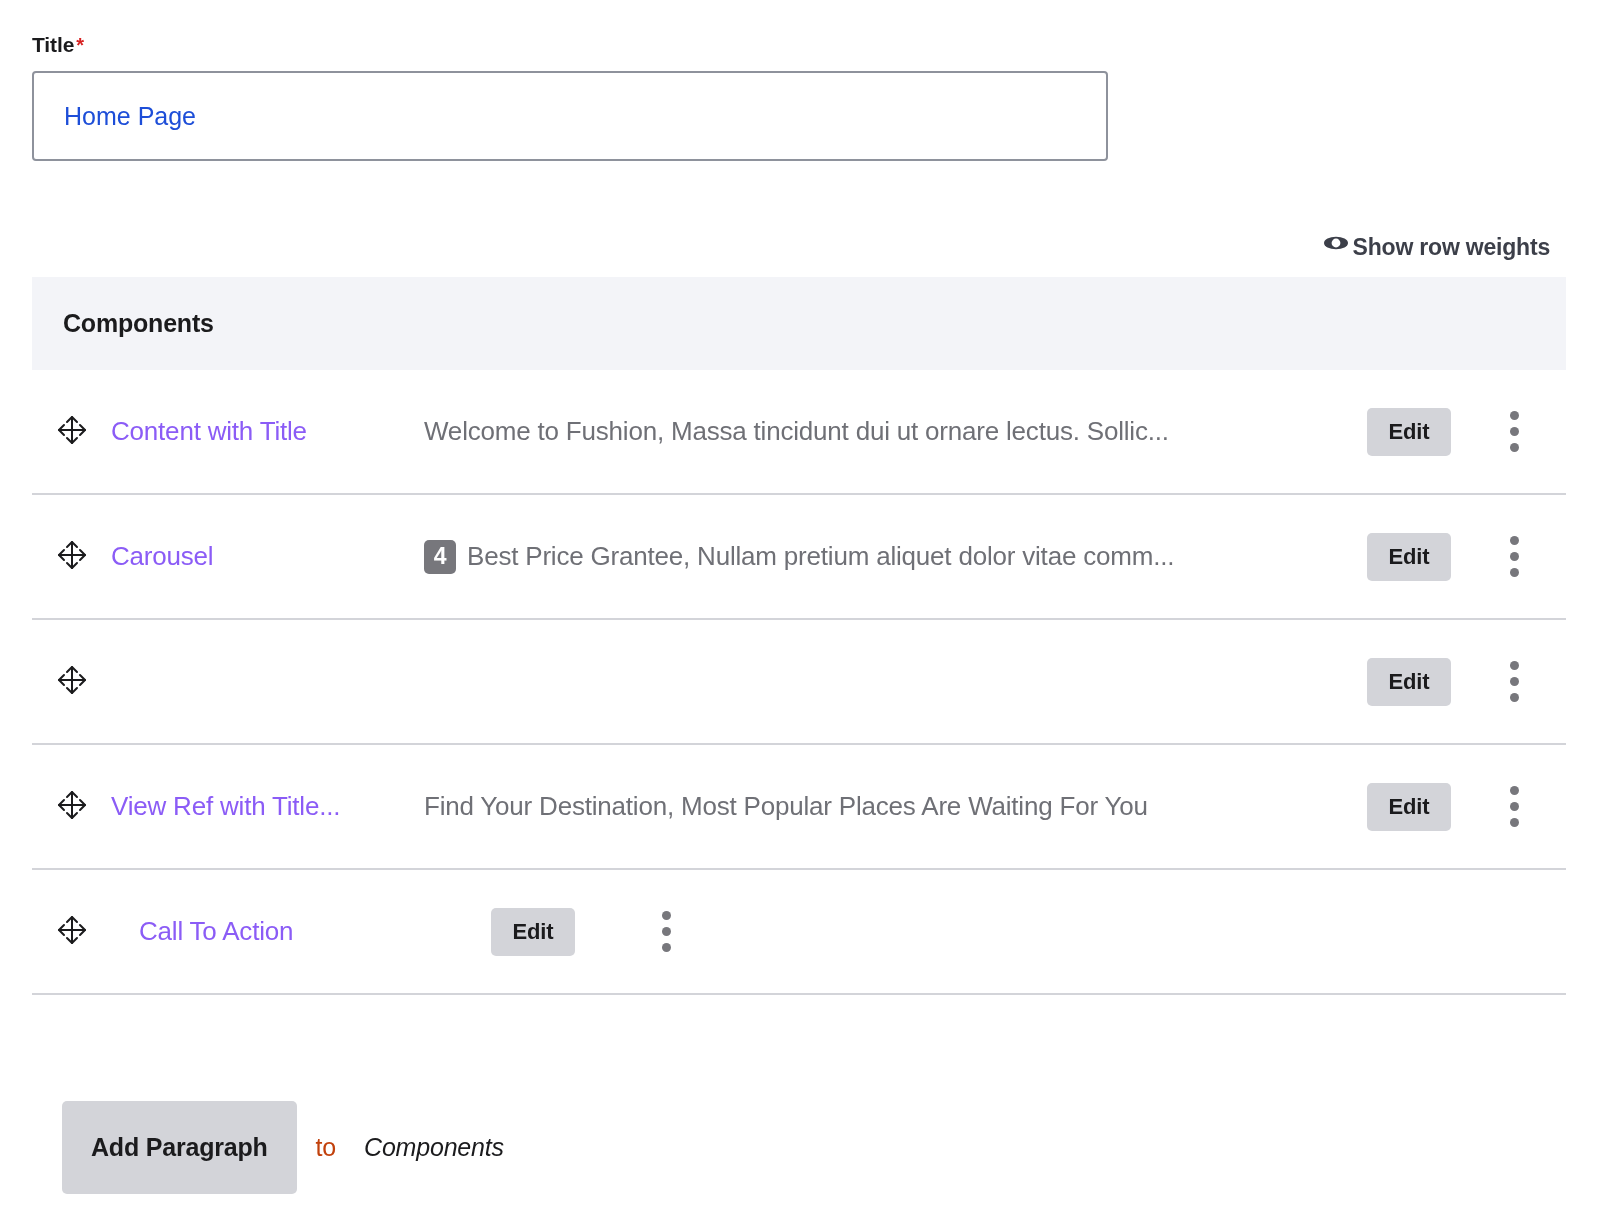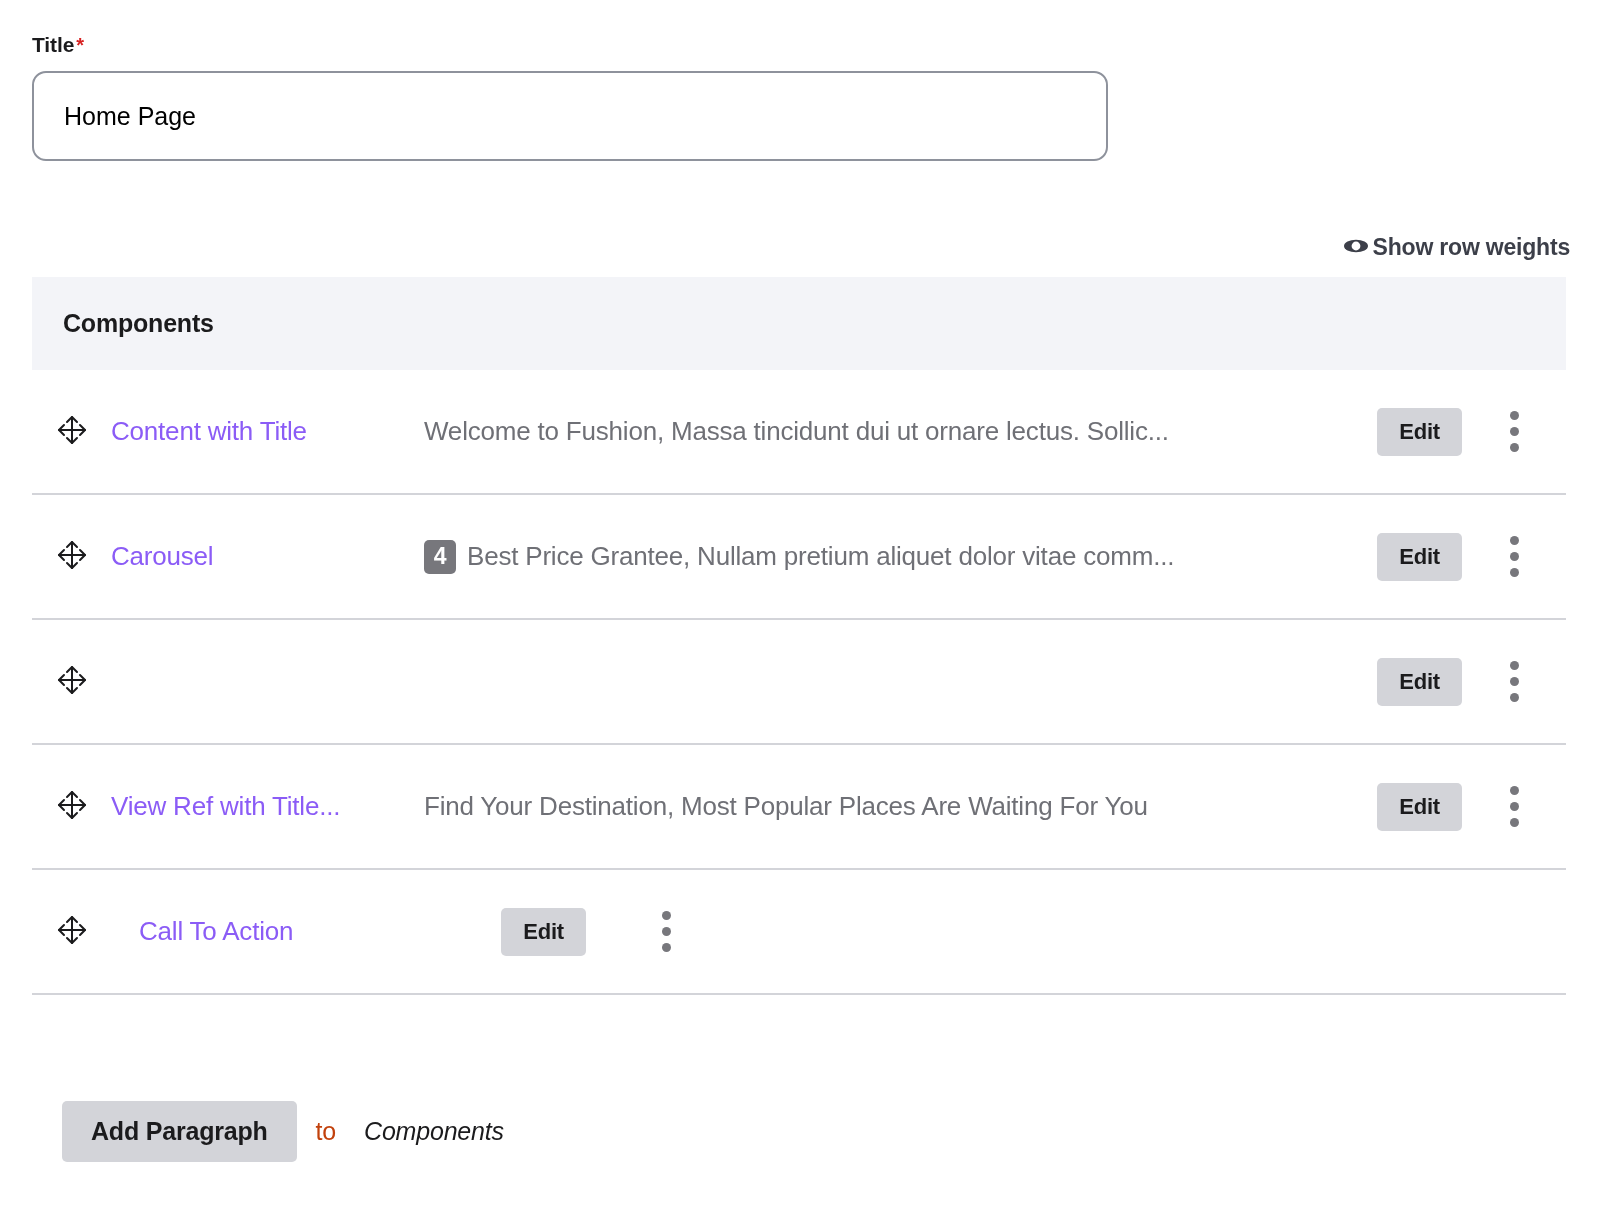--- a/index.html
+++ b/index.html
@@ -46,37 +46,36 @@
     font-weight: bold;
     margin-left: 2px;
     vertical-align: baseline;
   }
   .title-input {
     display: block;
     box-sizing: border-box;
     width: 1076px;
     height: 90px;
     border: 2px solid #8e929c;
-    border-radius: 14px;
+    border-radius: 4px;
     background: #ffffff;
     font-family: "Liberation Sans", sans-serif;
     font-size: 25px;
-    color: #000000;
+    color: #1d4ed8;
     padding: 0 0 0 30px;
     outline: none;
   }
   .title-input::placeholder { color: #6a6a70; }
 
   
   .row-weights {
     position: absolute;
-    right: 28px;
+    right: 48px;
     top: 234px;
     display: flex;
-    align-items: center;
     gap: 4px;
     text-decoration: none;
     cursor: pointer;
   }
   .row-weights .rw-label {
     font-size: 23px;
     font-weight: bold;
     color: #3c3f49;
     letter-spacing: -0.2px;
   }
@@ -162,21 +161,21 @@
     font-size: 23px;
     font-weight: bold;
     box-sizing: border-box;
     flex: 0 0 auto;
   }
   .cell-edit {
     width: 106px;
     flex: 0 0 106px;
     display: flex;
     align-items: center;
-    justify-content: flex-end;
+    justify-content: center;
   }
   .edit-btn {
     font-family: "Liberation Sans", sans-serif;
     font-size: 22px;
     font-weight: bold;
     color: #1b1b1d;
     background: #d3d4d9;
     border: none;
     border-radius: 5px;
     padding: 11px 22px;
@@ -215,21 +214,21 @@
     gap: 19px;
   }
   .add-btn {
     font-family: "Liberation Sans", sans-serif;
     font-size: 25px;
     font-weight: bold;
     color: #1b1b1d;
     background: #d3d4d9;
     border: none;
     border-radius: 5px;
-    padding: 16px 29px;
+    padding: 32px 29px;
     cursor: pointer;
     letter-spacing: -0.2px;
   }
   .add-to {
     font-size: 25px;
     color: #c2410c;
     letter-spacing: -0.2px;
   }
   .add-target {
     font-size: 25px;

